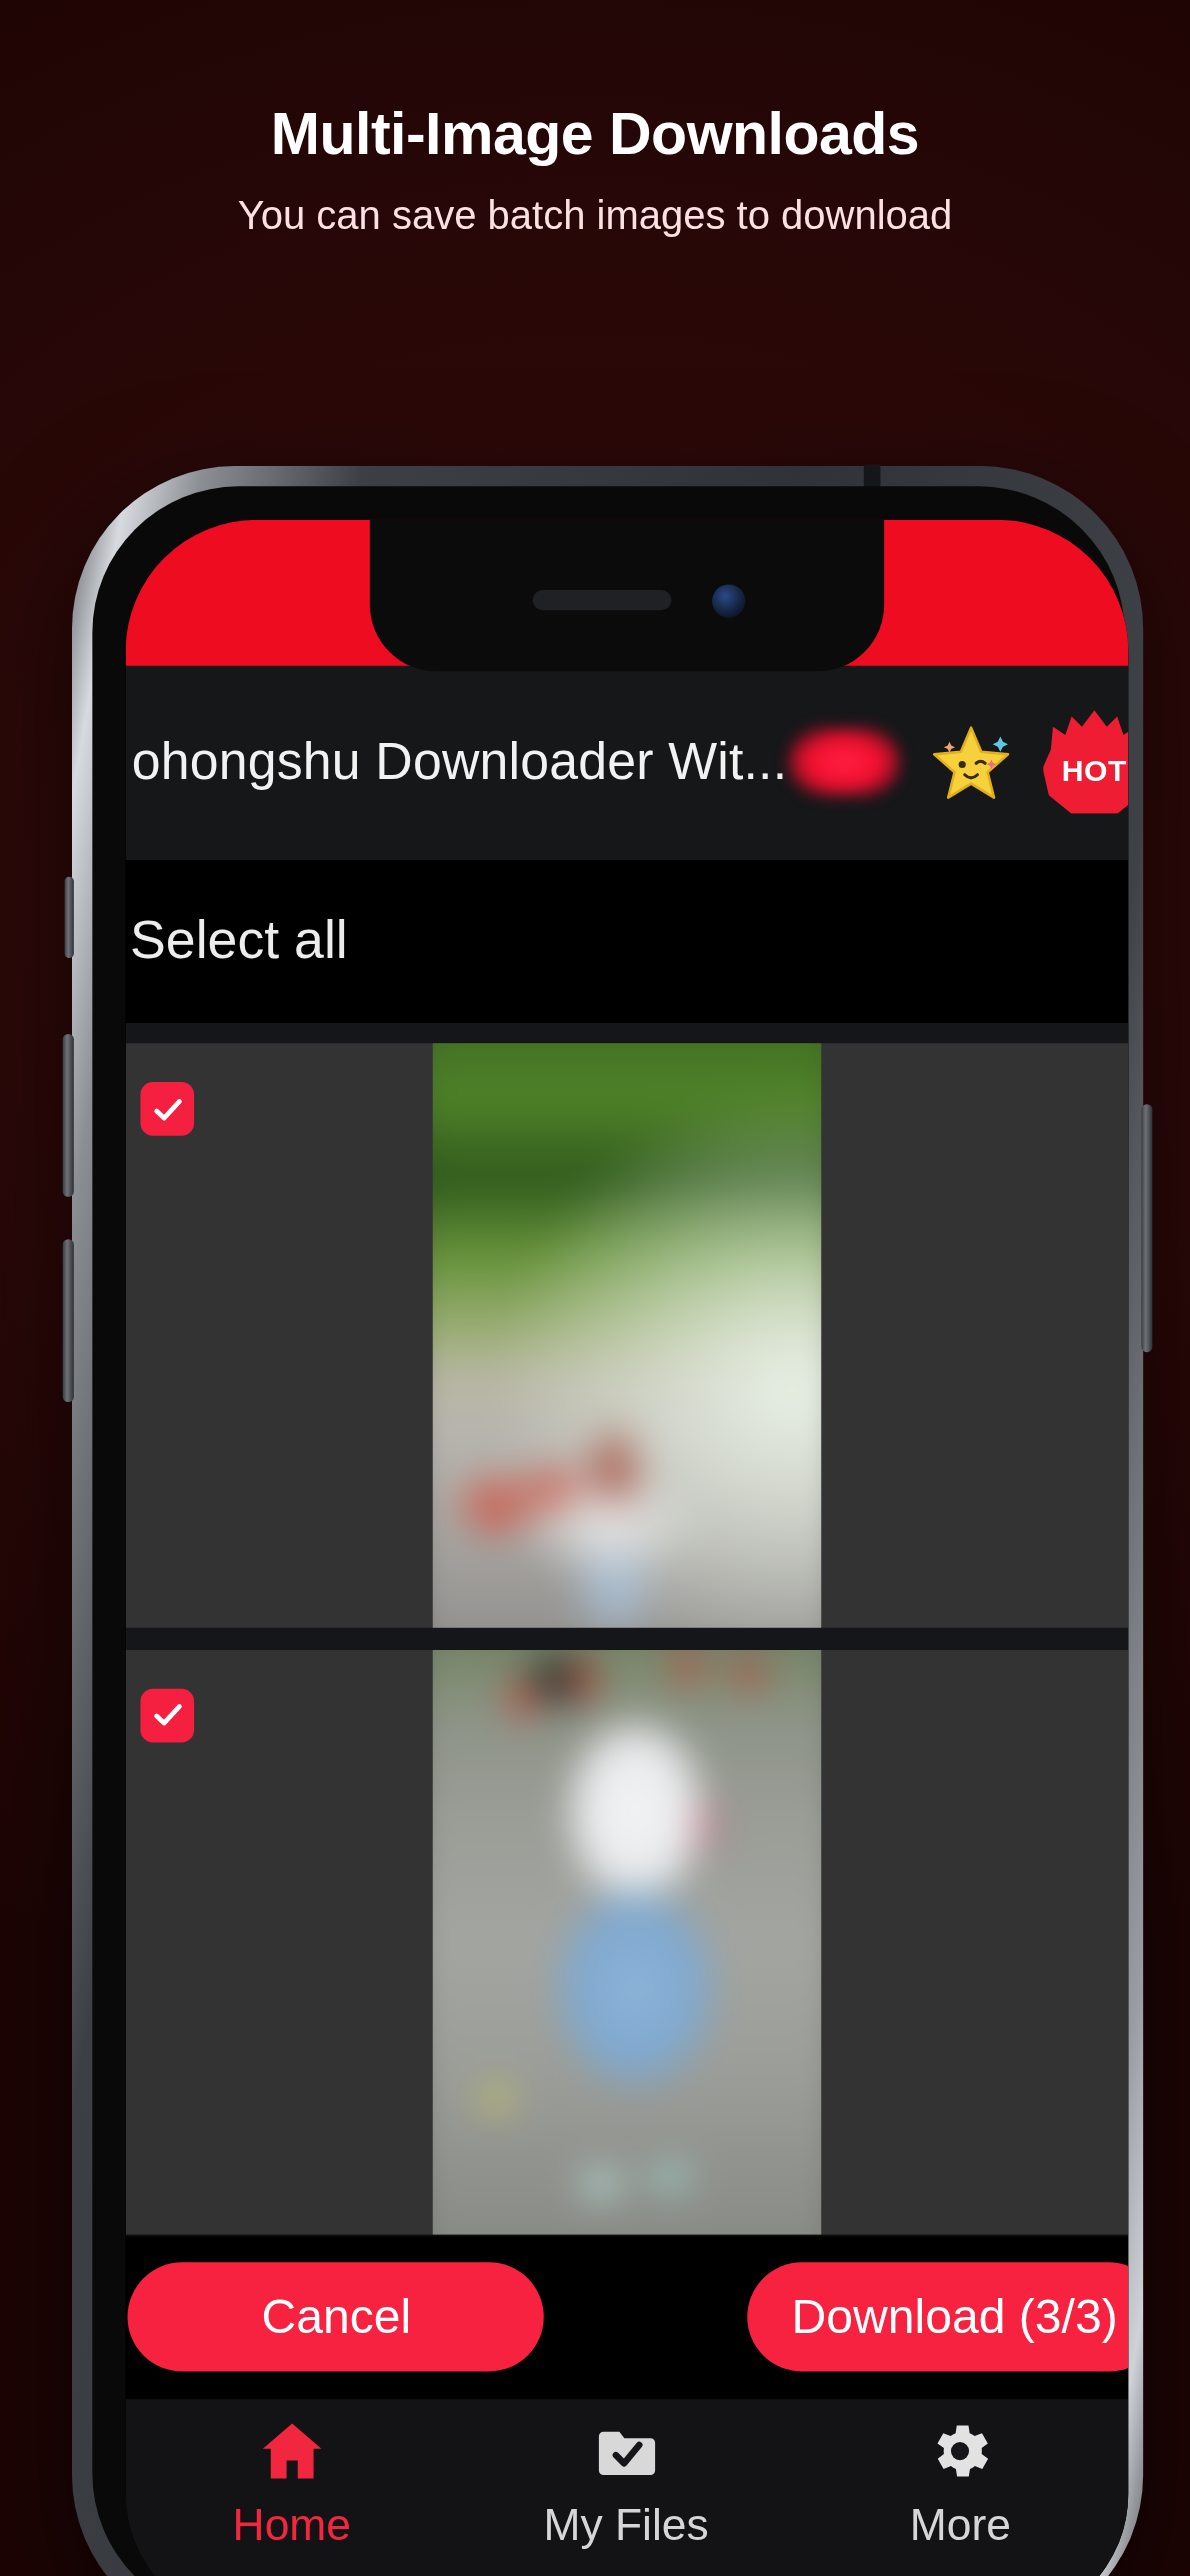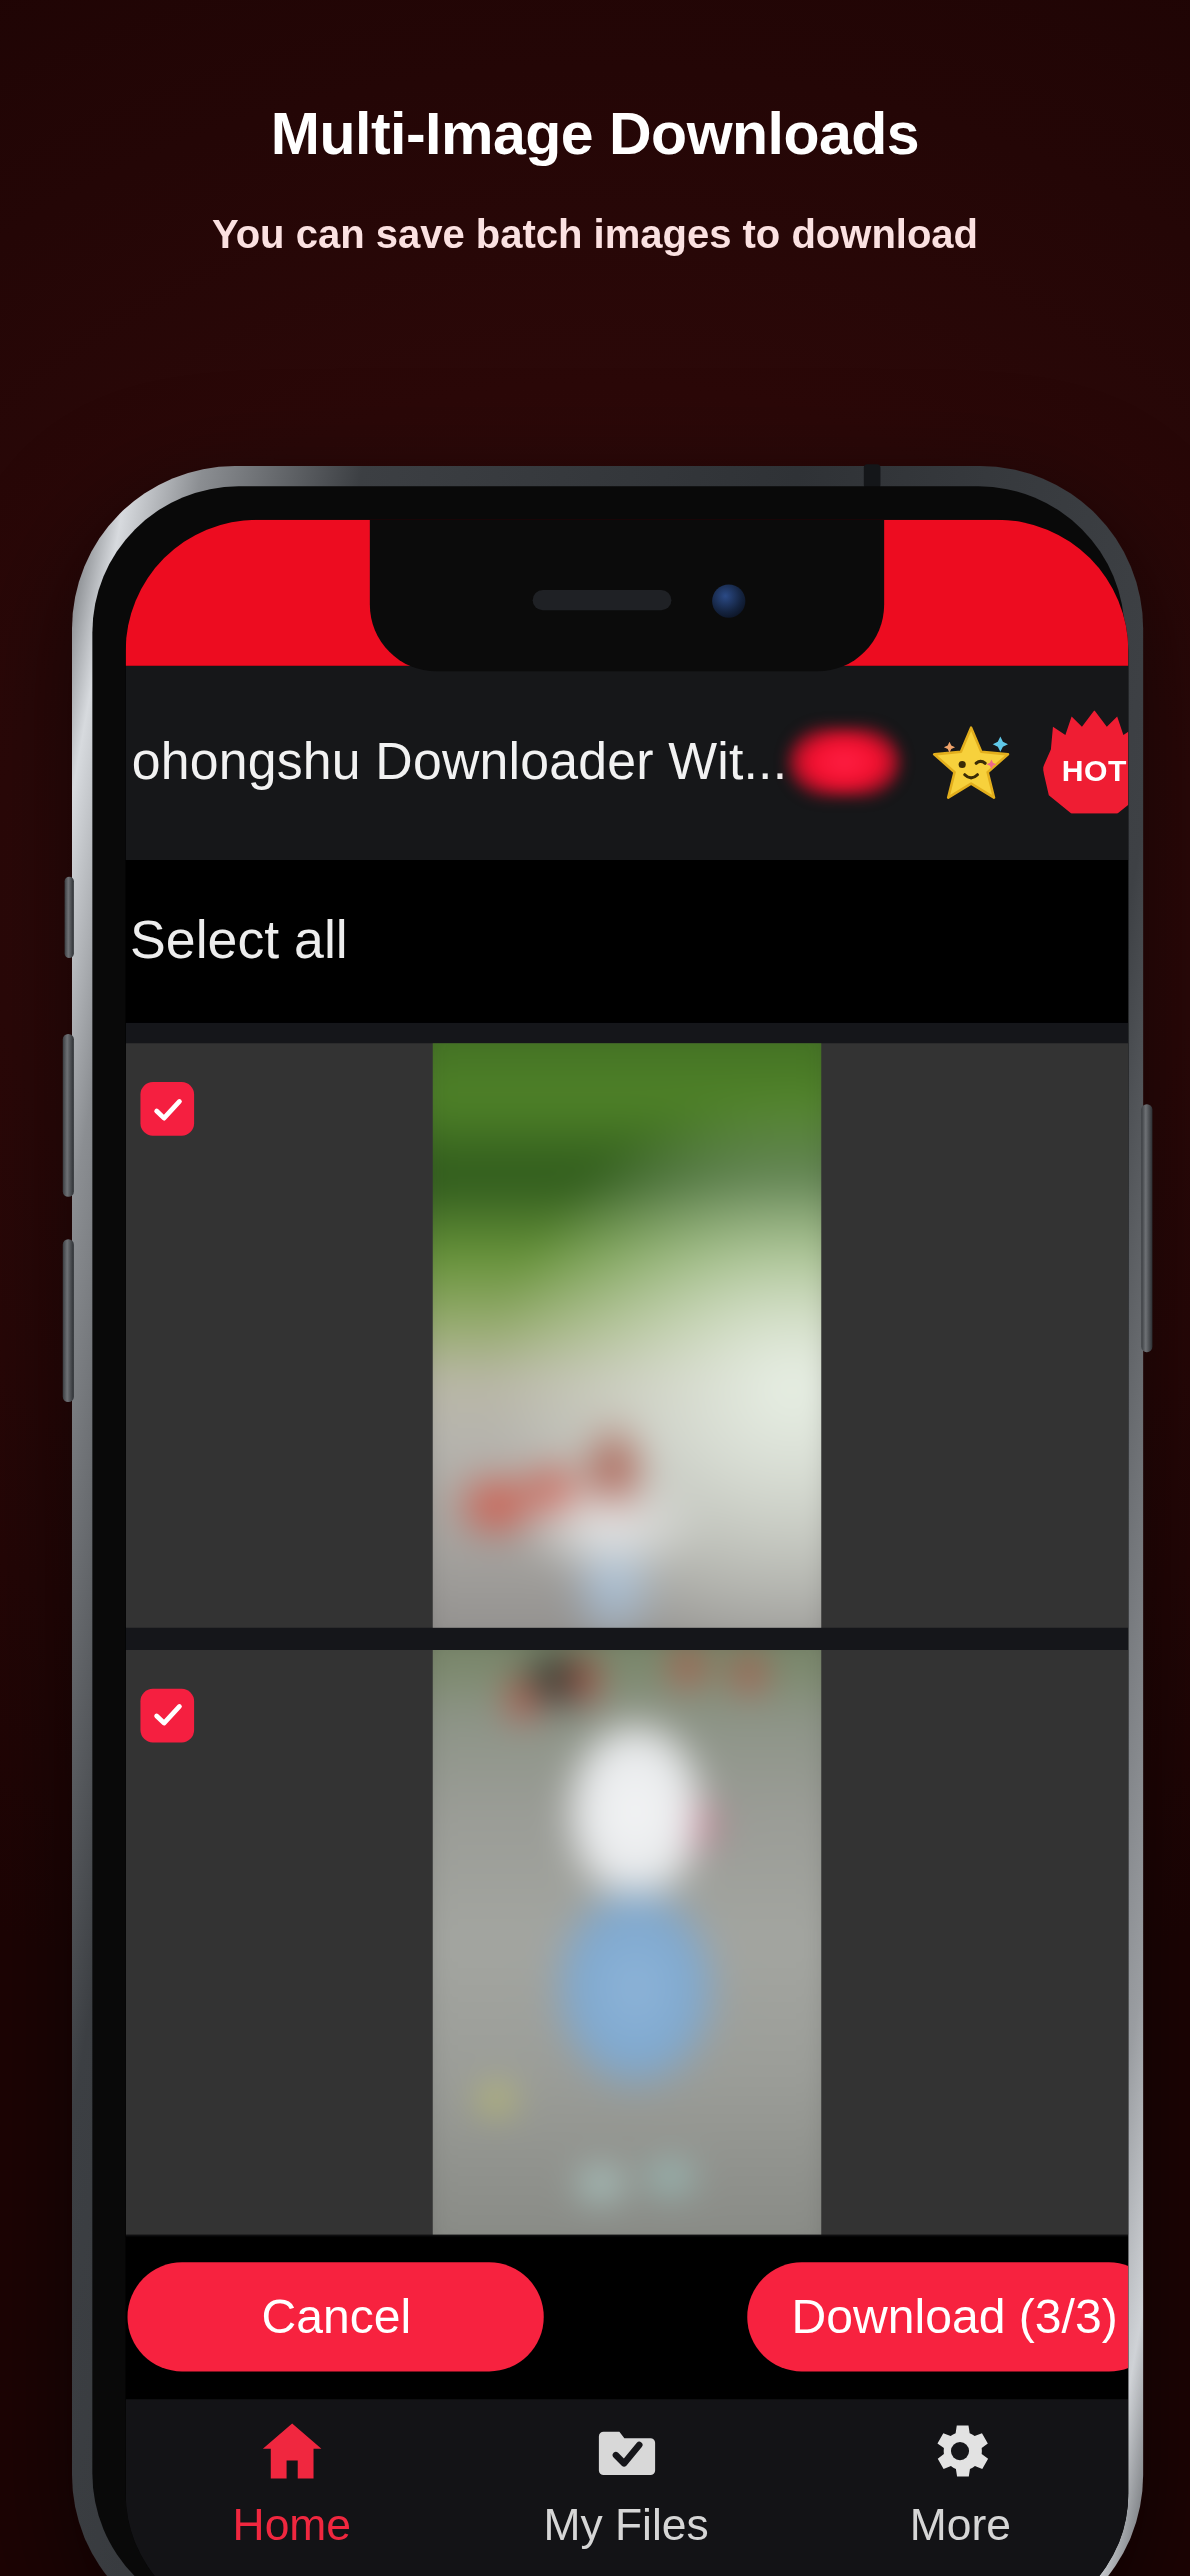--- a/index.html
+++ b/index.html
@@ -28,25 +28,25 @@
 
   #promo-title {
     font-size: 59px;
     font-weight: bold;
     color: #ffffff;
     letter-spacing: -0.5px;
     line-height: 1.05;
   }
 
   #promo-subtitle {
-    margin-top: 43px;
+    margin-top: 24px;
     font-size: 40px;
     color: #fbe1e1;
     line-height: 1.28;
-    font-weight: 700;
+    font-weight: 400;
     padding: 0 192px;
   }
 
   
   #phone-wrap {
     position: absolute;
     left: 59px;
     top: 466px;
     width: 1071px;
     height: 1951px;

